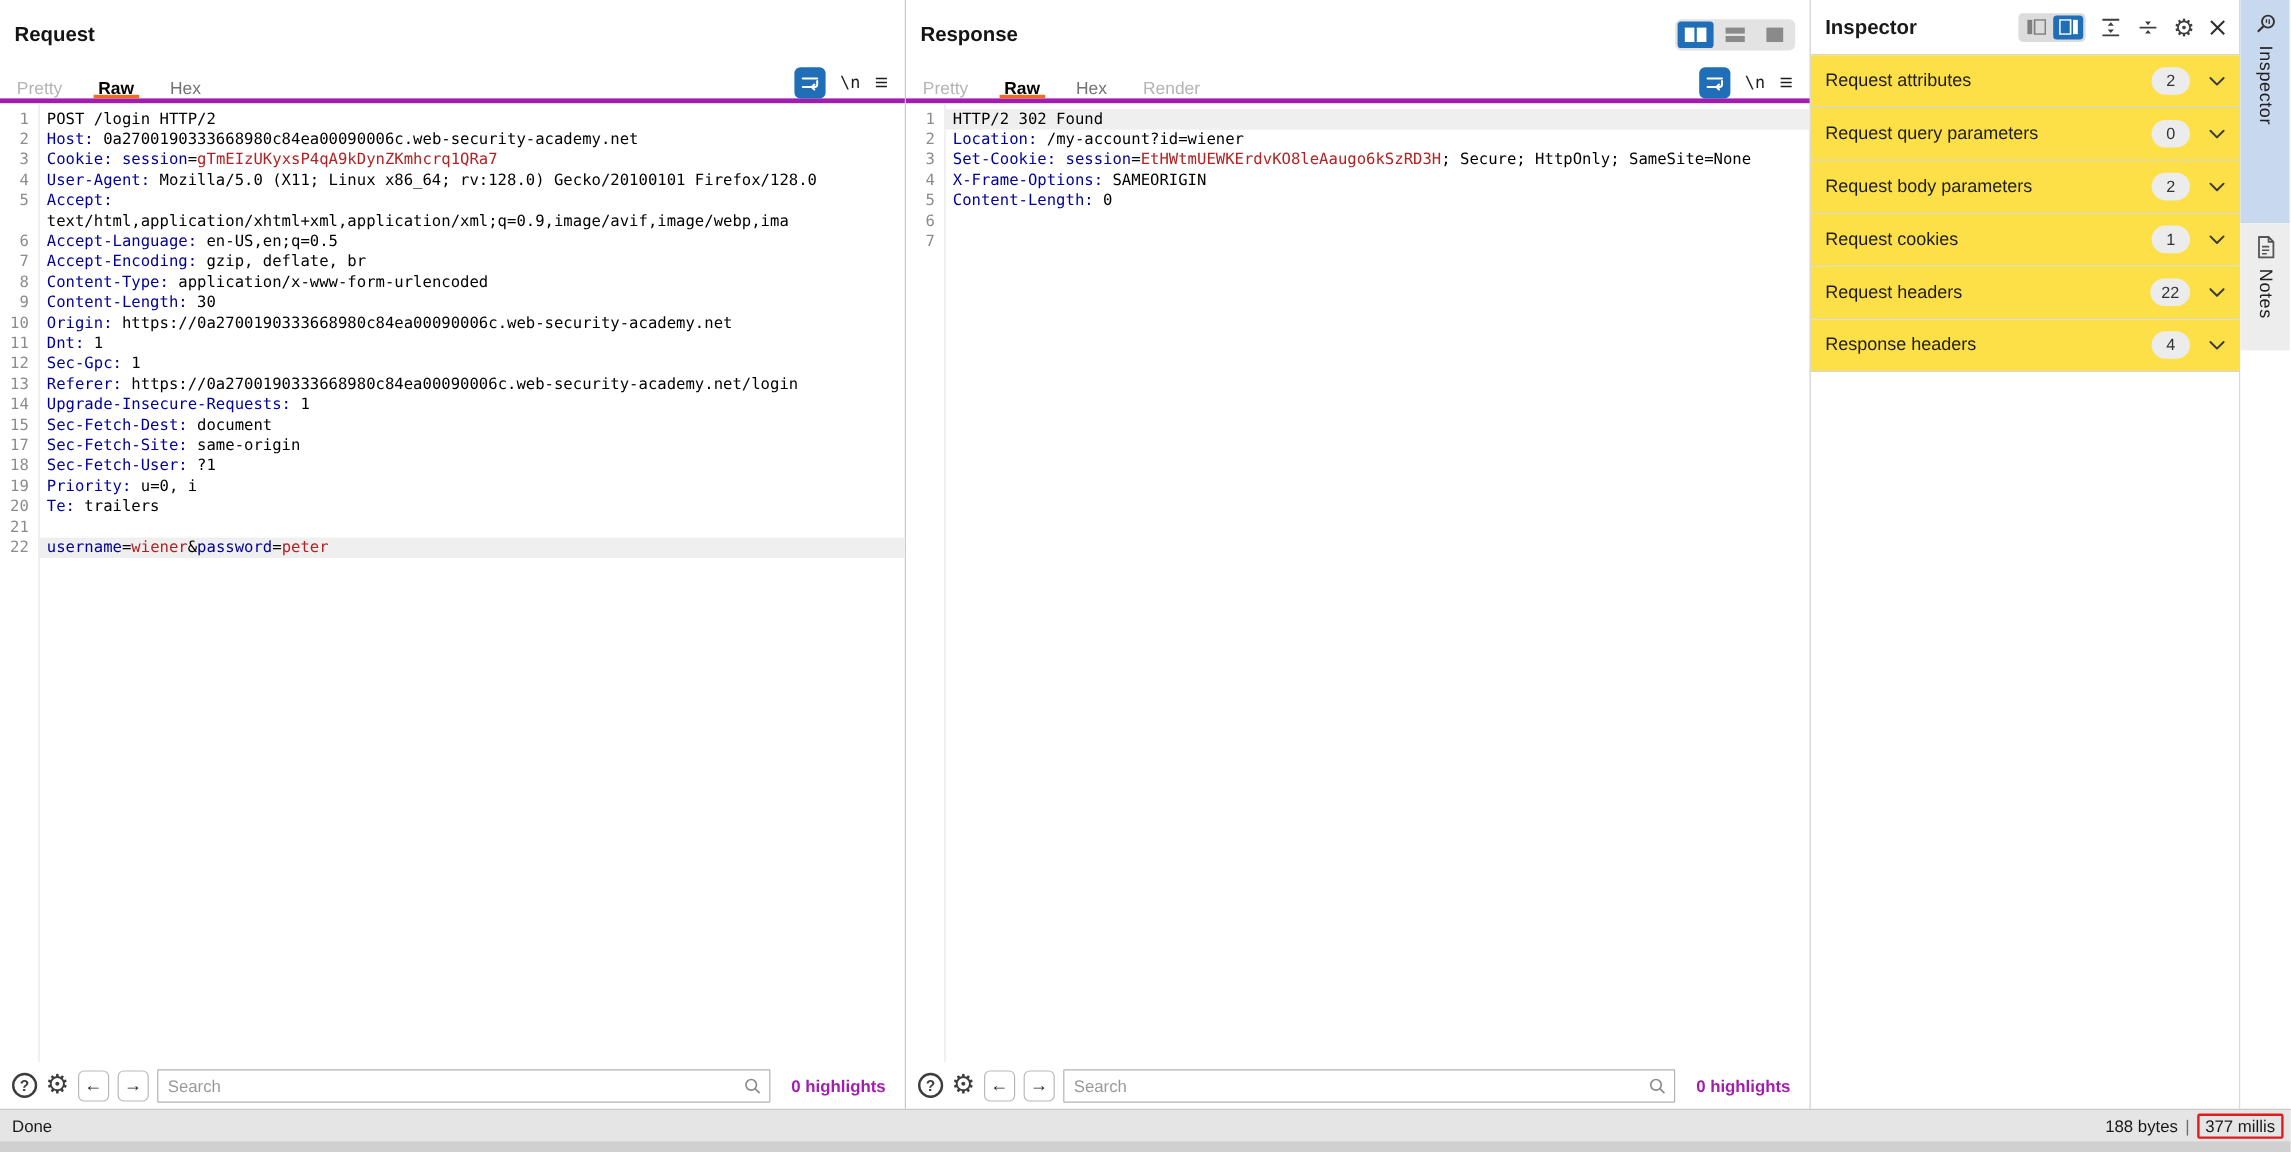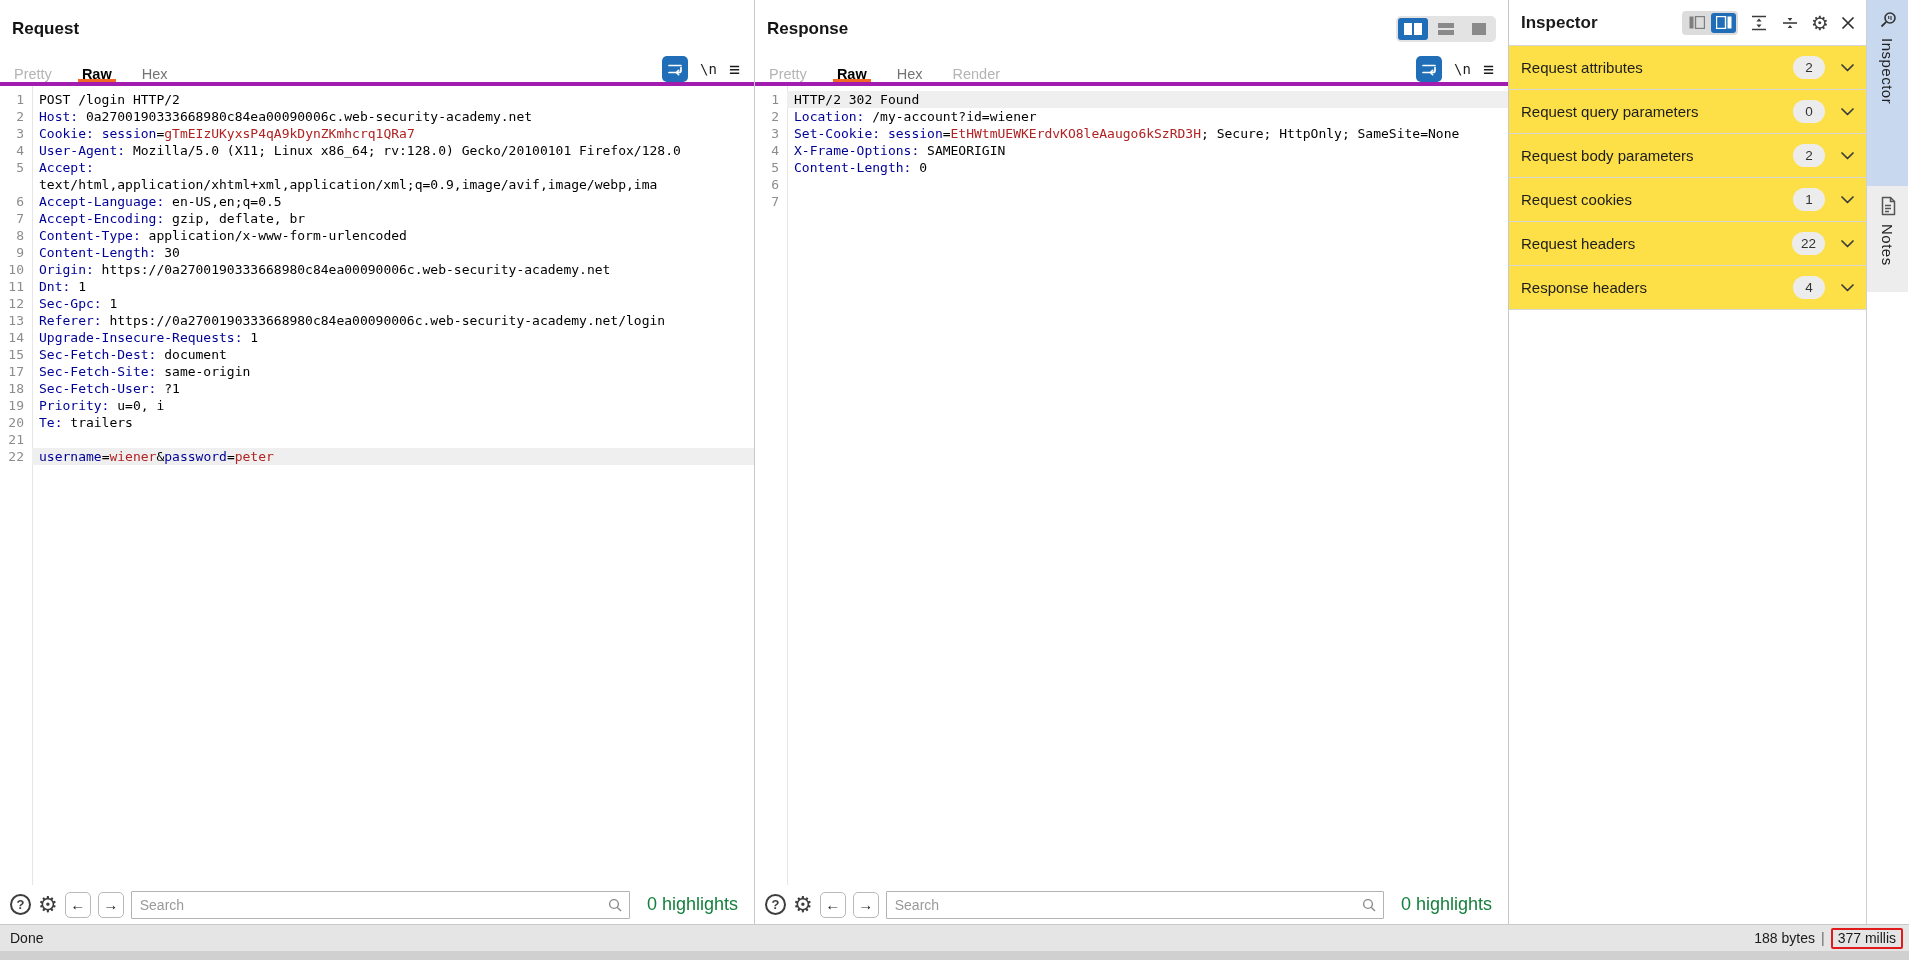--- a/index.html
+++ b/index.html
@@ -58,21 +58,21 @@
     display:flex; align-items:center; justify-content:center; font-size:13px; font-weight:bold;
     color:#3d3d3d; flex:none; }
   .gear-glyph { font-family:"DejaVu Sans", sans-serif; font-size:22px; color:#3d3d3d; line-height:1; flex:none; }
   .arrow-btn { width:26px; height:26px; border:1px solid #b9b9b9; border-radius:5px; background:#fff;
     font-size:15px; color:#222; display:flex; align-items:center; justify-content:center; flex:none; }
   .search-wrap { flex:1; position:relative; }
   .search-input { width:100%; height:28px; border:1px solid #b3b3b3; border-radius:1px;
     font-size:14px; padding:0 30px 0 8px; color:#333; font-family:"Liberation Sans",sans-serif; }
   .search-input::placeholder { color:#9a9a9a; }
   .search-glass { position:absolute; right:7px; top:6px; }
-  .highlights { font-size:18px; color:#15803d; padding:0 6px 0 10px; white-space:nowrap; }
+  .highlights { font-size:14px; color:#a21caf; padding:0 6px 0 10px; white-space:nowrap;font-weight:bold; }
 
   
   #inspector-panel { width:358px; border-right:1px solid #cfcfcf; background:#fff;
     display:flex; flex-direction:column; }
   .insp-header { height:46px; display:flex; align-items:center; padding:0 10px 0 12px; gap:11px;
     border-bottom:1px solid #d6d6d6; }
   .insp-title { font-size:17px; font-weight:bold; flex:1; }
   .pos-toggle { display:flex; gap:2px; background:#dcdcdc; border-radius:4px; padding:2px; }
   .pos-btn { width:25px; height:20px; border-radius:3px; display:flex; align-items:center;
     justify-content:center; gap:2px; }

